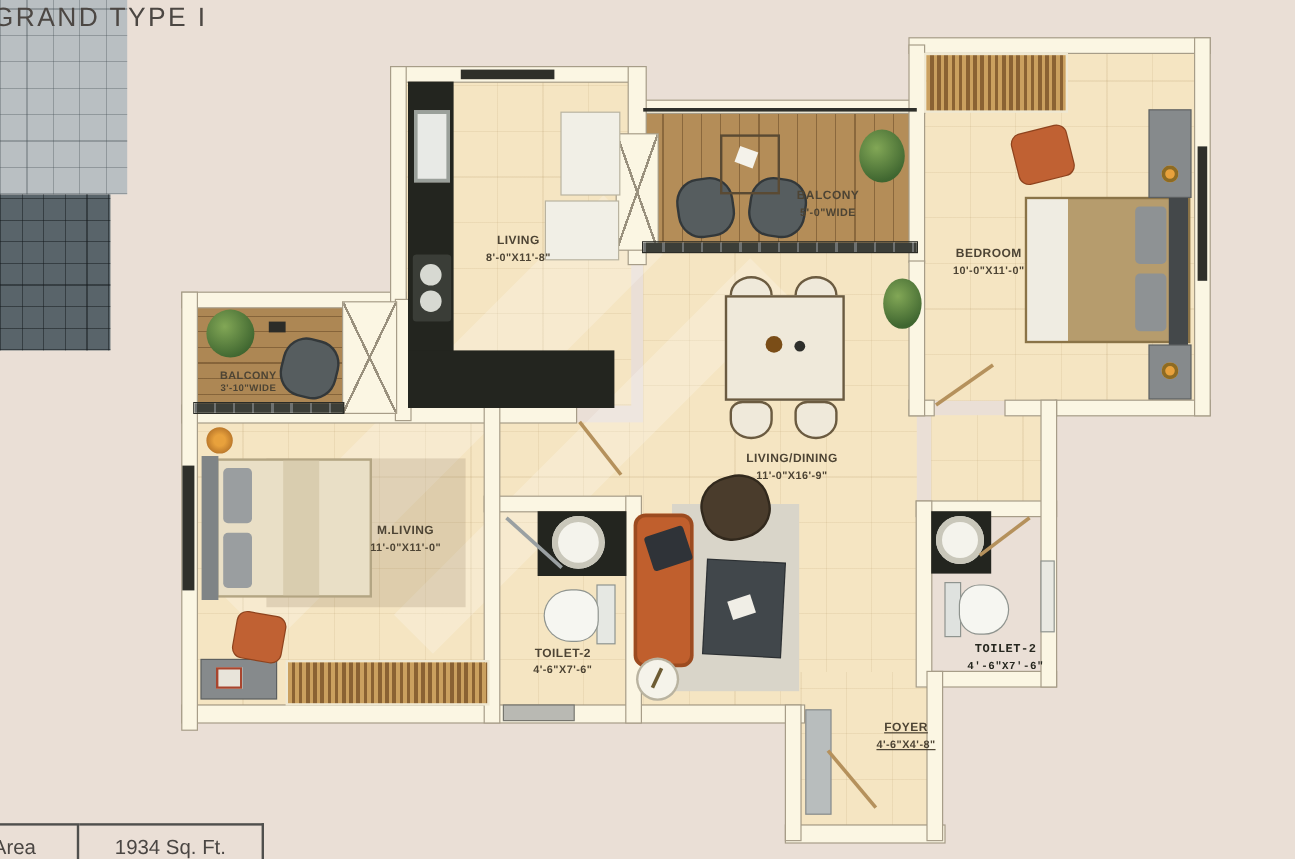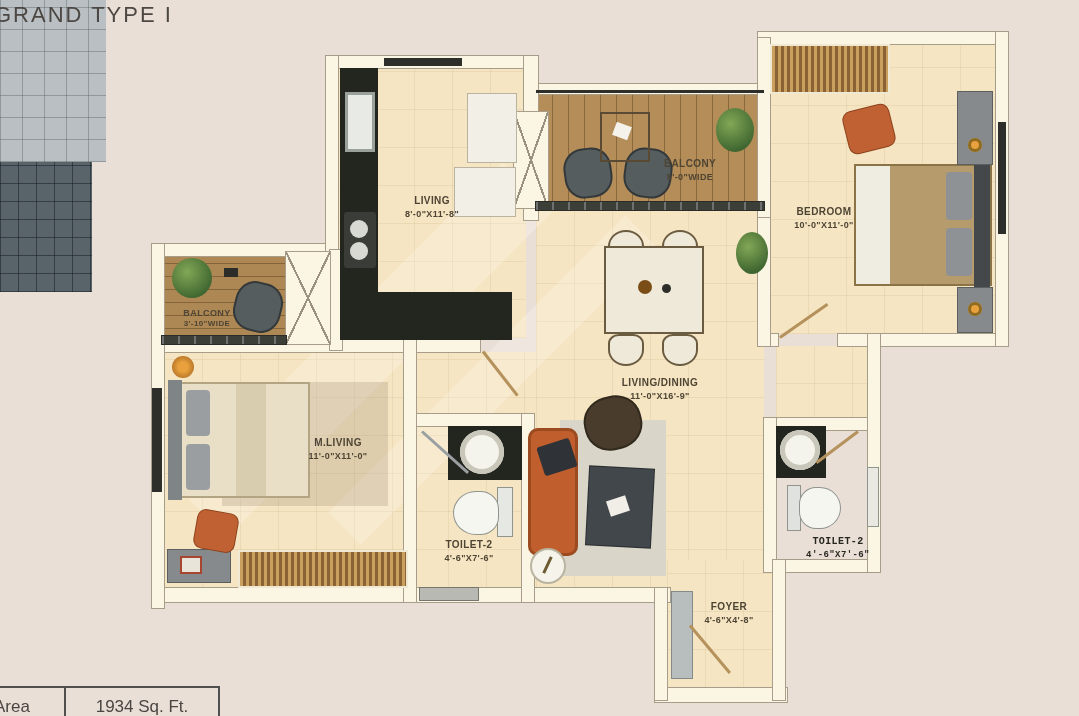--- a/index.html
+++ b/index.html
@@ -217,21 +217,21 @@
       <span class="rdims">11'-0"X16'-9"</span>
     </div>
     <div class="rlabel" style="left:469px;top:551px;">
       <span class="rname">TOILET-2</span>
       <span class="rdims">4'-6"X7'-6"</span>
     </div>
     <div class="rlabel dark" style="left:838px;top:548px;font-family:Liberation Mono, monospace;">
       <span class="rname">TOILET-2</span>
       <span class="rdims">4'-6"X7'-6"</span>
     </div>
-    <div class="rlabel" style="left:729px;top:613px;">
+    <div class="rlabel" style="left:755px;top:613px;text-decoration:underline;">
       <span class="rname">FOYER</span>
       <span class="rdims">4'-6"X4'-8"</span>
     </div>
   </div>
 
   <div class="area-table">
     <div class="cell c1">
       <span>Area</span>
     </div>
     <div class="cell c2">

